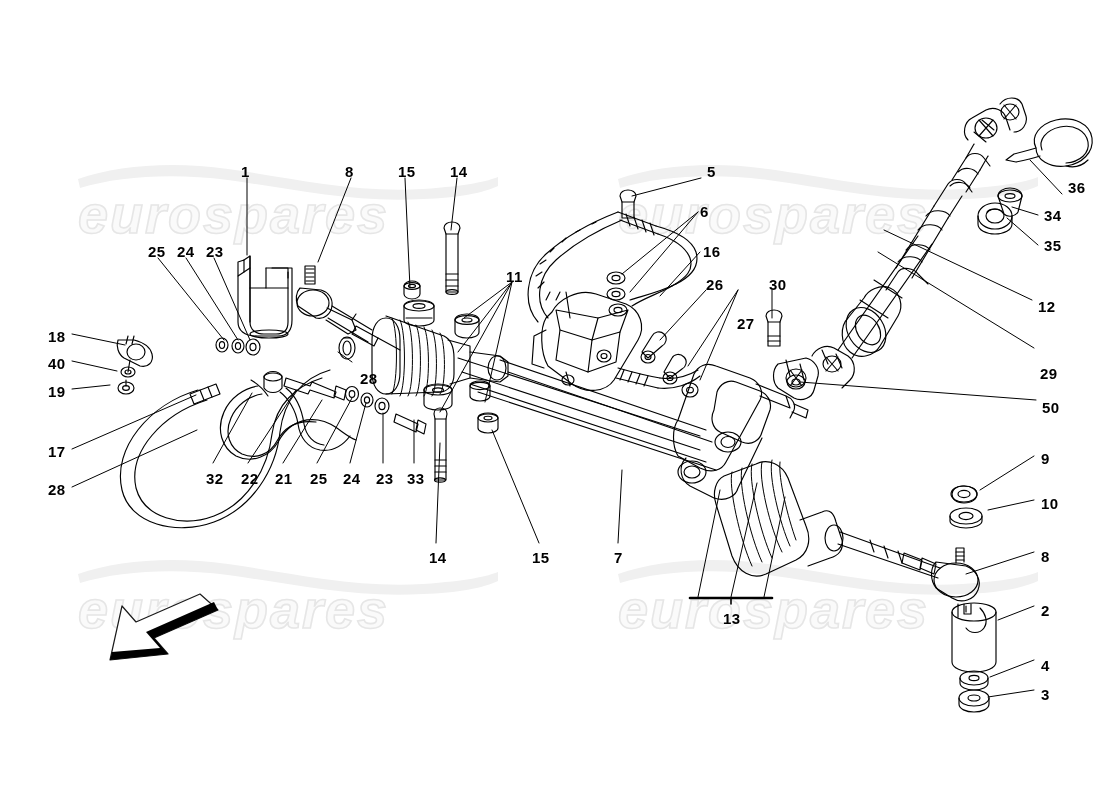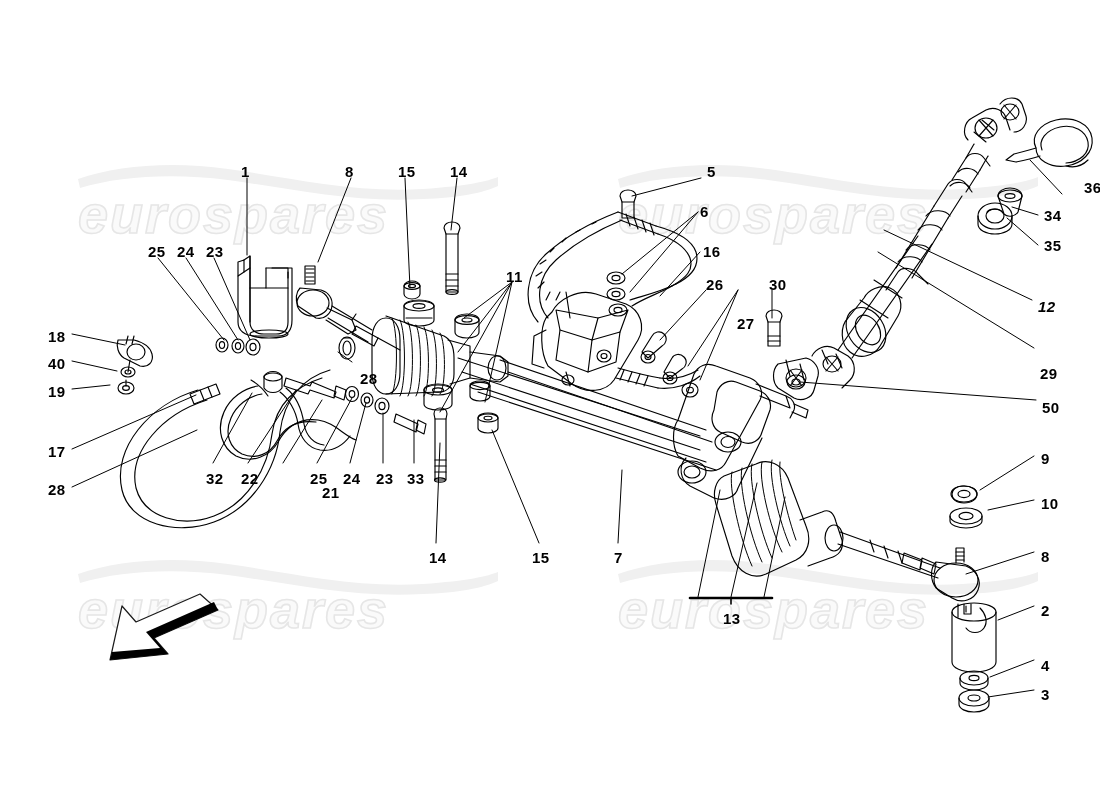--- a/index.html
+++ b/index.html
@@ -529,35 +529,35 @@
       <div class="lbl" style="left: 707px; top: 163px;">5</div>
       <div class="lbl" style="left: 700px; top: 203px;">6</div>
       <div class="lbl" style="left: 703px; top: 243px;">16</div>
       <div class="lbl" style="left: 148px; top: 243px;">25</div>
       <div class="lbl" style="left: 177px; top: 243px;">24</div>
       <div class="lbl" style="left: 206px; top: 243px;">23</div>
       <div class="lbl" style="left: 506px; top: 268px;">11</div>
       <div class="lbl" style="left: 706px; top: 276px;">26</div>
       <div class="lbl" style="left: 737px; top: 276px; margin-top: 39px;">27</div>
       <div class="lbl" style="left: 769px; top: 276px;">30</div>
-      <div class="lbl" style="left: 1068px; top: 179px; margin-left: 16px;">36</div>
+      <div class="lbl" style="left: 1068px; top: 179px;">36</div>
       <div class="lbl" style="left: 1044px; top: 207px; text-align: center;">34</div>
       <div class="lbl" style="left: 1044px; top: 237px;">35</div>
-      <div class="lbl" style="left: 1038px; top: 298px; font-style: italic;">12</div>
+      <div class="lbl" style="left: 1038px; top: 298px;">12</div>
       <div class="lbl" style="left: 1040px; top: 345px; margin-top: 20px;">29</div>
       <div class="lbl" style="left: 1042px; top: 399px;">50</div>
       <div class="lbl" style="left: 48px; top: 328px;">18</div>
       <div class="lbl" style="left: 48px; top: 355px;">40</div>
       <div class="lbl" style="left: 48px; top: 383px;">19</div>
       <div class="lbl" style="left: 48px; top: 443px;">17</div>
       <div class="lbl" style="left: 48px; top: 481px;">28</div>
       <div class="lbl" style="left: 360px; top: 370px;">28</div>
       <div class="lbl" style="left: 206px; top: 470px;">32</div>
       <div class="lbl" style="left: 241px; top: 470px;">22</div>
-      <div class="lbl" style="left: 275px; top: 484px; margin-left: 47px;">21</div>
+      <div class="lbl" style="left: 275px; top: 470px;">21</div>
       <div class="lbl" style="left: 310px; top: 470px;">25</div>
       <div class="lbl" style="left: 343px; top: 470px;">24</div>
       <div class="lbl" style="left: 376px; top: 470px;">23</div>
       <div class="lbl" style="left: 407px; top: 470px;">33</div>
       <div class="lbl" style="left: 429px; top: 549px;">14</div>
       <div class="lbl" style="left: 532px; top: 549px;">15</div>
       <div class="lbl" style="left: 614px; top: 549px;">7</div>
       <div class="lbl" style="left: 723px; top: 610px;">13</div>
       <div class="lbl" style="left: 1041px; top: 450px;">9</div>
       <div class="lbl" style="left: 1041px; top: 495px;">10</div>

